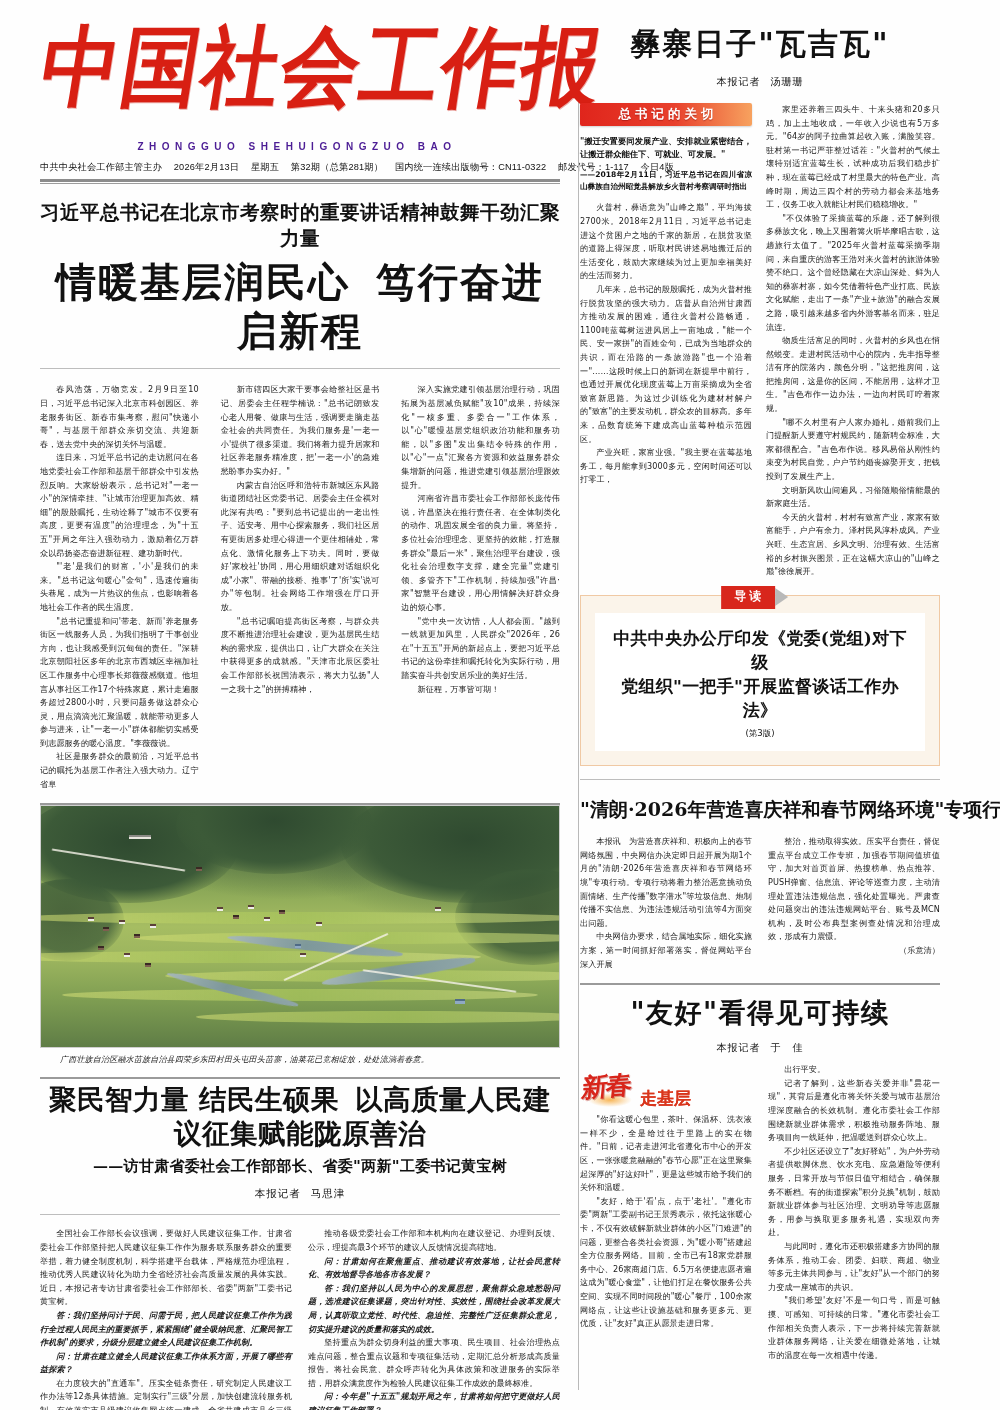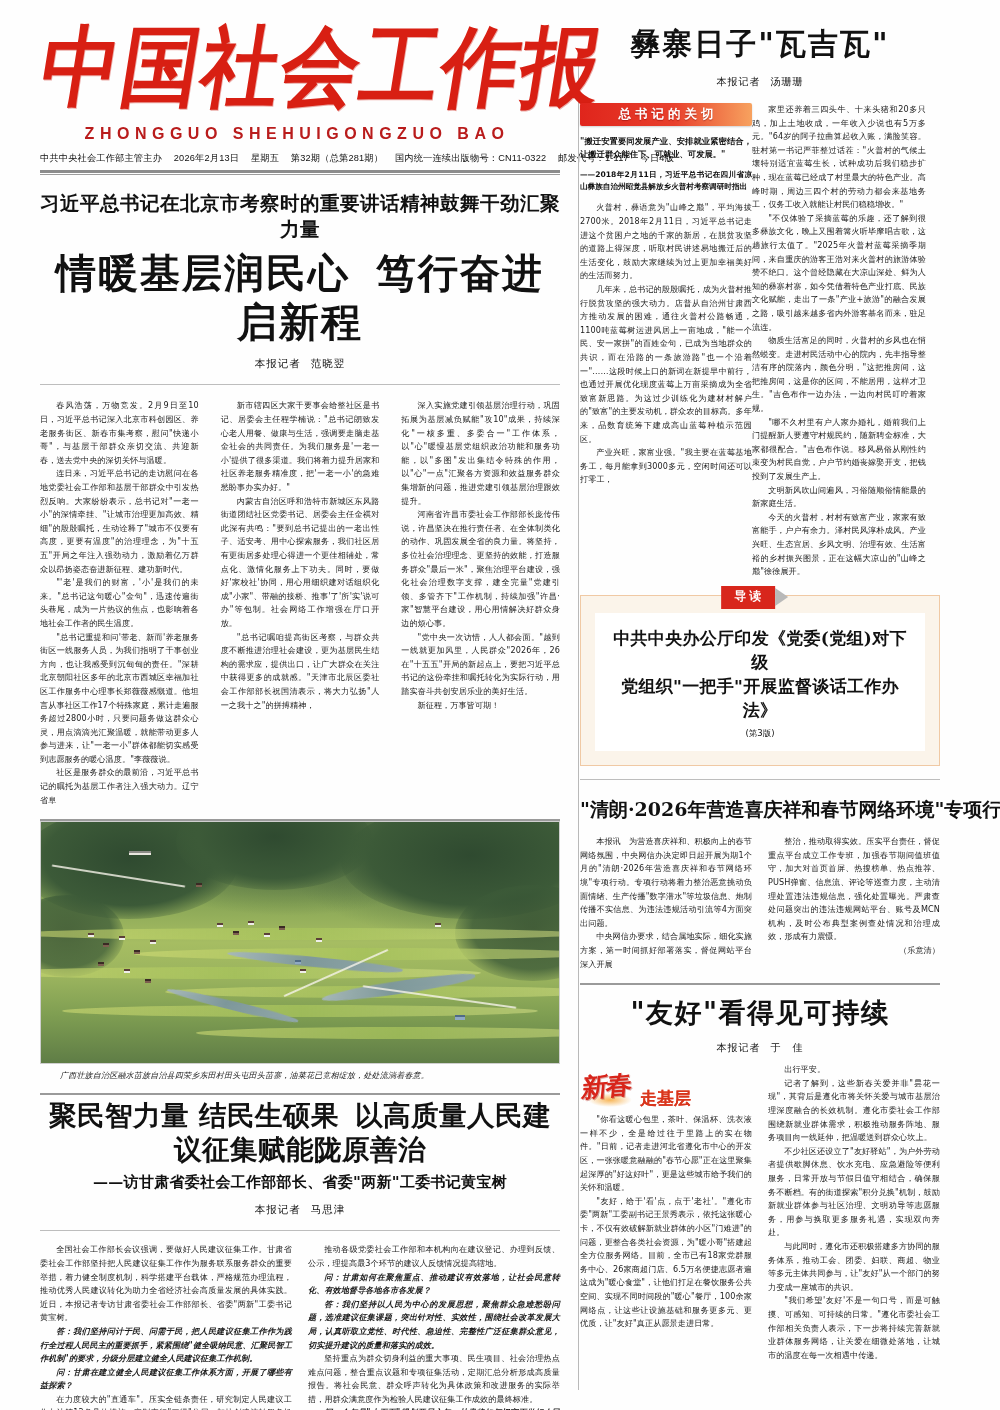--- a/index.html
+++ b/index.html
@@ -28,26 +28,26 @@
     font-weight:700;
     letter-spacing:2px;
     line-height:1.06;
     white-space:nowrap;
     transform:skewX(-9deg) scaleY(1.12);
     transform-origin:left center;
     text-shadow:1px 1px 0 rgba(200,20,10,.35);
     margin:4px 0 0 2px;
   }
   .mast-pinyin {
-    margin-top:16px;
+    margin-top:32px;
     text-align:center;
-    color:#b91c1c;
+    color:#4c1d95;
     font-family:"Liberation Sans",sans-serif;
     font-weight:700;
-    font-size:16px;
+    font-size:10px;
     letter-spacing:5.5px;
     padding-right:6px;
   }
   .mast-meta {
     margin-top:9px;
     font-size:9.2px;
     font-family:"Liberation Sans",sans-serif;
     color:#111;
     letter-spacing:.2px;
     white-space:nowrap;
@@ -178,21 +178,21 @@
     letter-spacing:2px; font-family:"DejaVu Serif",serif;
     margin-top:2px;
   }
   .r-byline {
     margin-top:10px; text-align:center;
     font-size:10px; font-family:"Liberation Sans",sans-serif;
     letter-spacing:1px;
   }
   .r-byline .sp { display:inline-block; width:10px; }
 
-  .concern-wrap { display:flex; margin-top:14px; }
+  .concern-wrap { display:flex; gap:14px; margin-top:14px; }
   .concern-left { width:172px; }
   .concern-right { width:174px; }
   .tag-banner {
     position:relative;
     height:23px;
     background:linear-gradient(90deg,#e0251c 0%, #e8402c 55%, #f7a25f 100%);
     border-radius:2px;
     display:flex; align-items:center; justify-content:center;
     box-shadow:0 1px 2px rgba(0,0,0,.18);
   }
@@ -308,23 +308,20 @@
           <span>邮发代号：1-117</span>
           <span>今日4版</span>
         </div>
         <div class="mast-rule"></div>
         <div class="mast-rule2"></div>
       </div>
 
       <div class="lead-shoulder">习近平总书记在北京市考察时的重要讲话精神鼓舞干劲汇聚力量</div>
       <div class="lead-main">
         <span>情暖基层润民心</span><span class="gap"></span><span>笃行奋进启新程</span>
-      </div>
-      <div class="byline">
-        <span>本报记者</span><span class="sp"></span><span>范晓翌</span>
       </div>
 
       <div class="thin-sep"></div>
 
       <div class="cols3">
         <div class="col bodytext" id="lc1">
             <p>春风浩荡，万物竞发。2月9日至10日，习近平总书记深入北京市科创园区、养老服务街区、新春市集考察，慰问"快递小哥"，与基层干部群众亲切交流、共迎新春，送去党中央的深切关怀与温暖。</p>
             <p>连日来，习近平总书记的走访慰问在各地党委社会工作部和基层干部群众中引发热烈反响。大家纷纷表示，总书记对"一老一小"的深情牵挂、"让城市治理更加高效、精细"的殷殷嘱托，生动诠释了"城市不仅要有高度，更要有温度"的治理理念，为"十五五"开局之年注入强劲动力，激励着亿万群众以昂扬姿态奋进新征程、建功新时代。</p>
             <p>"'老'是我们的财富，'小'是我们的未来。"总书记这句暖心"金句"，迅速传遍街头巷尾，成为一片热议的焦点，也影响着各地社会工作者的民生温度。</p>
             <p>"总书记重提和问'带老、新而'养老服务街区一线服务人员，为我们指明了干事创业方向，也让我感受到沉甸甸的责任。"深耕北京朝阳社区多年的北京市西城区幸福加社区工作服务中心理事长郑薇薇感慨道。他坦言从事社区工作17个特殊家庭，累计走遍服务超过2800小时，只要问题务做这群众心灵，用点滴滴光汇聚温暖，就能带动更多人参与进来，让"一老一小"群体都能切实感受到志愿服务的暖心温度。"李薇薇说。</p>

